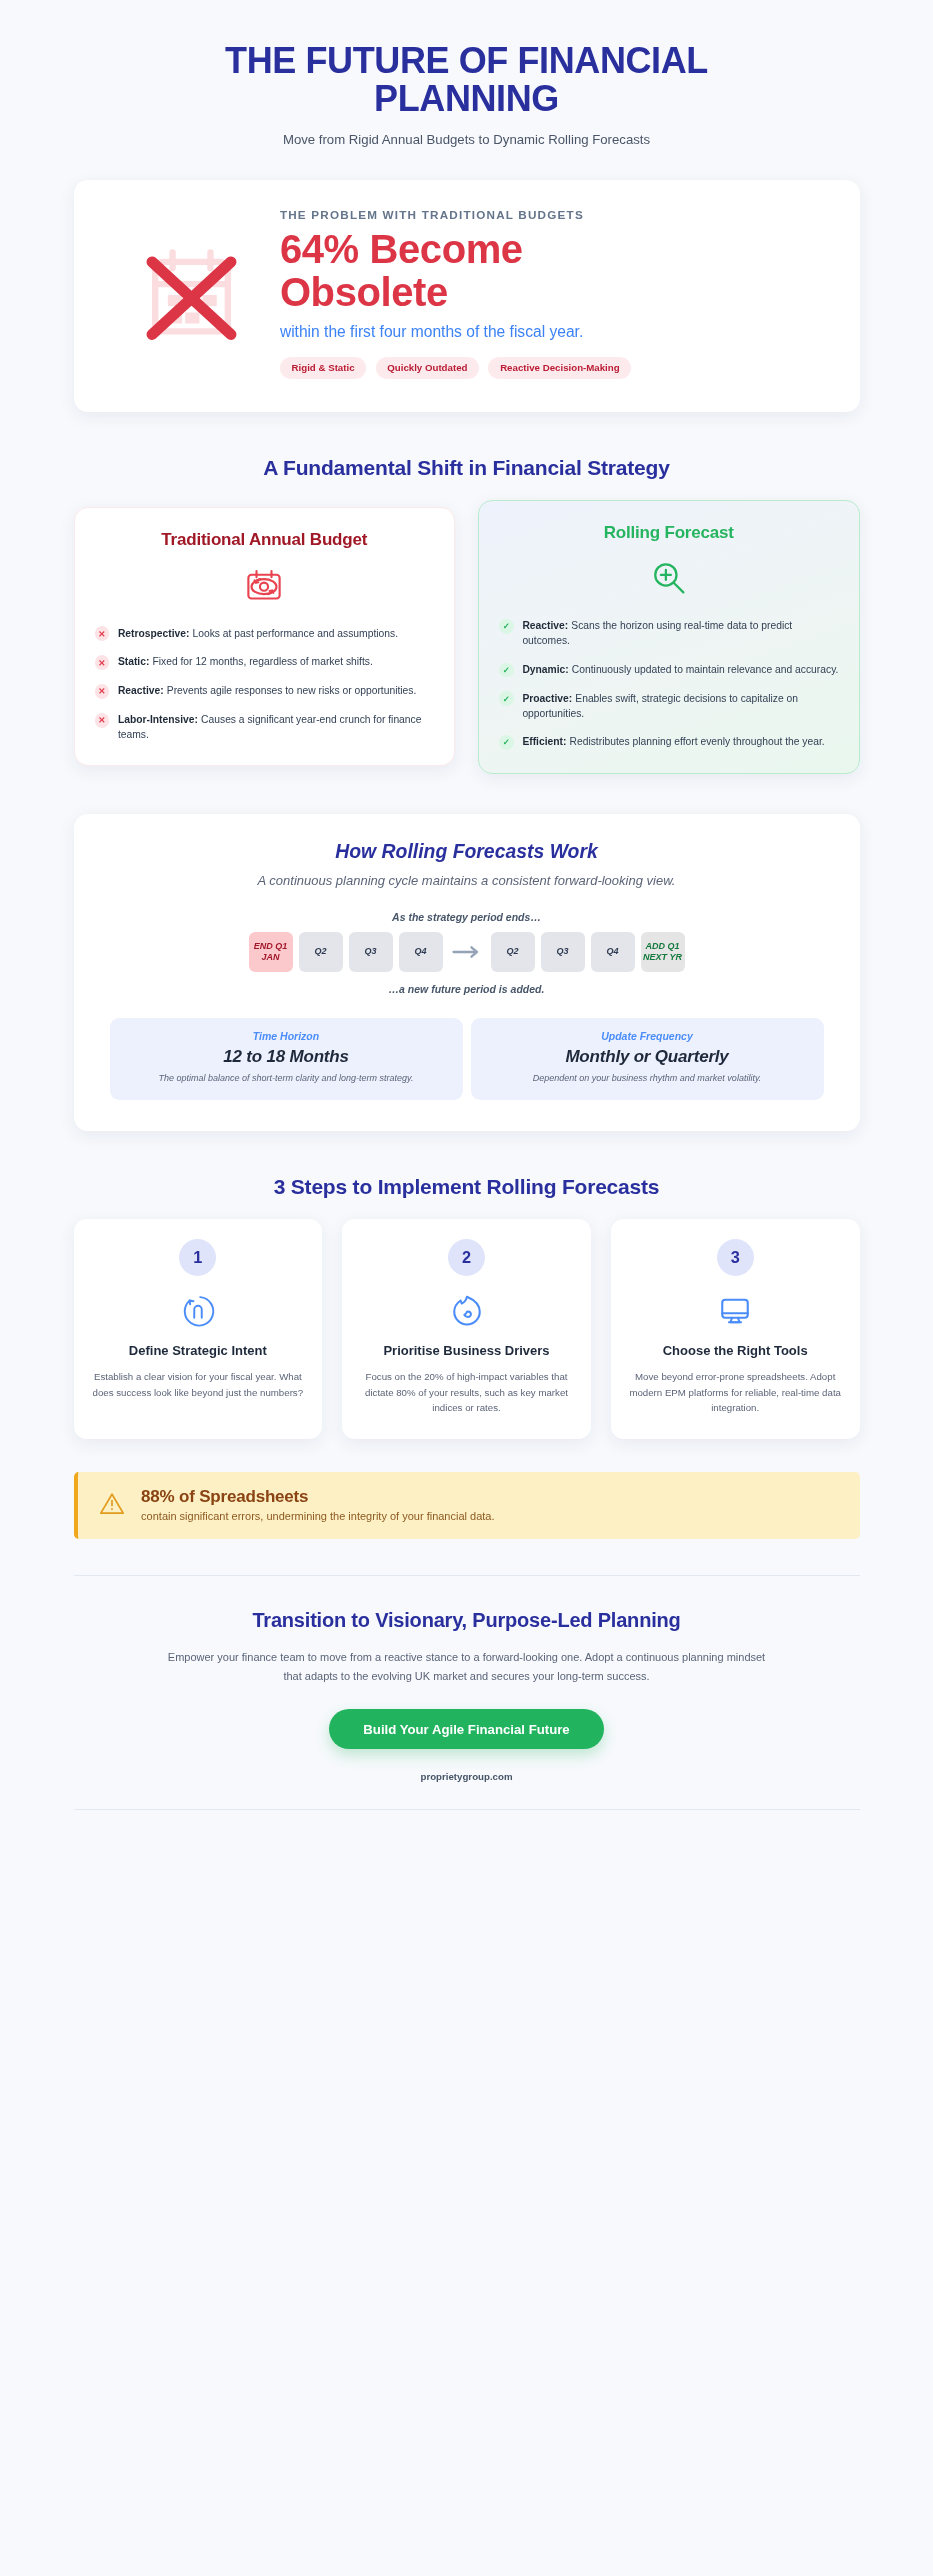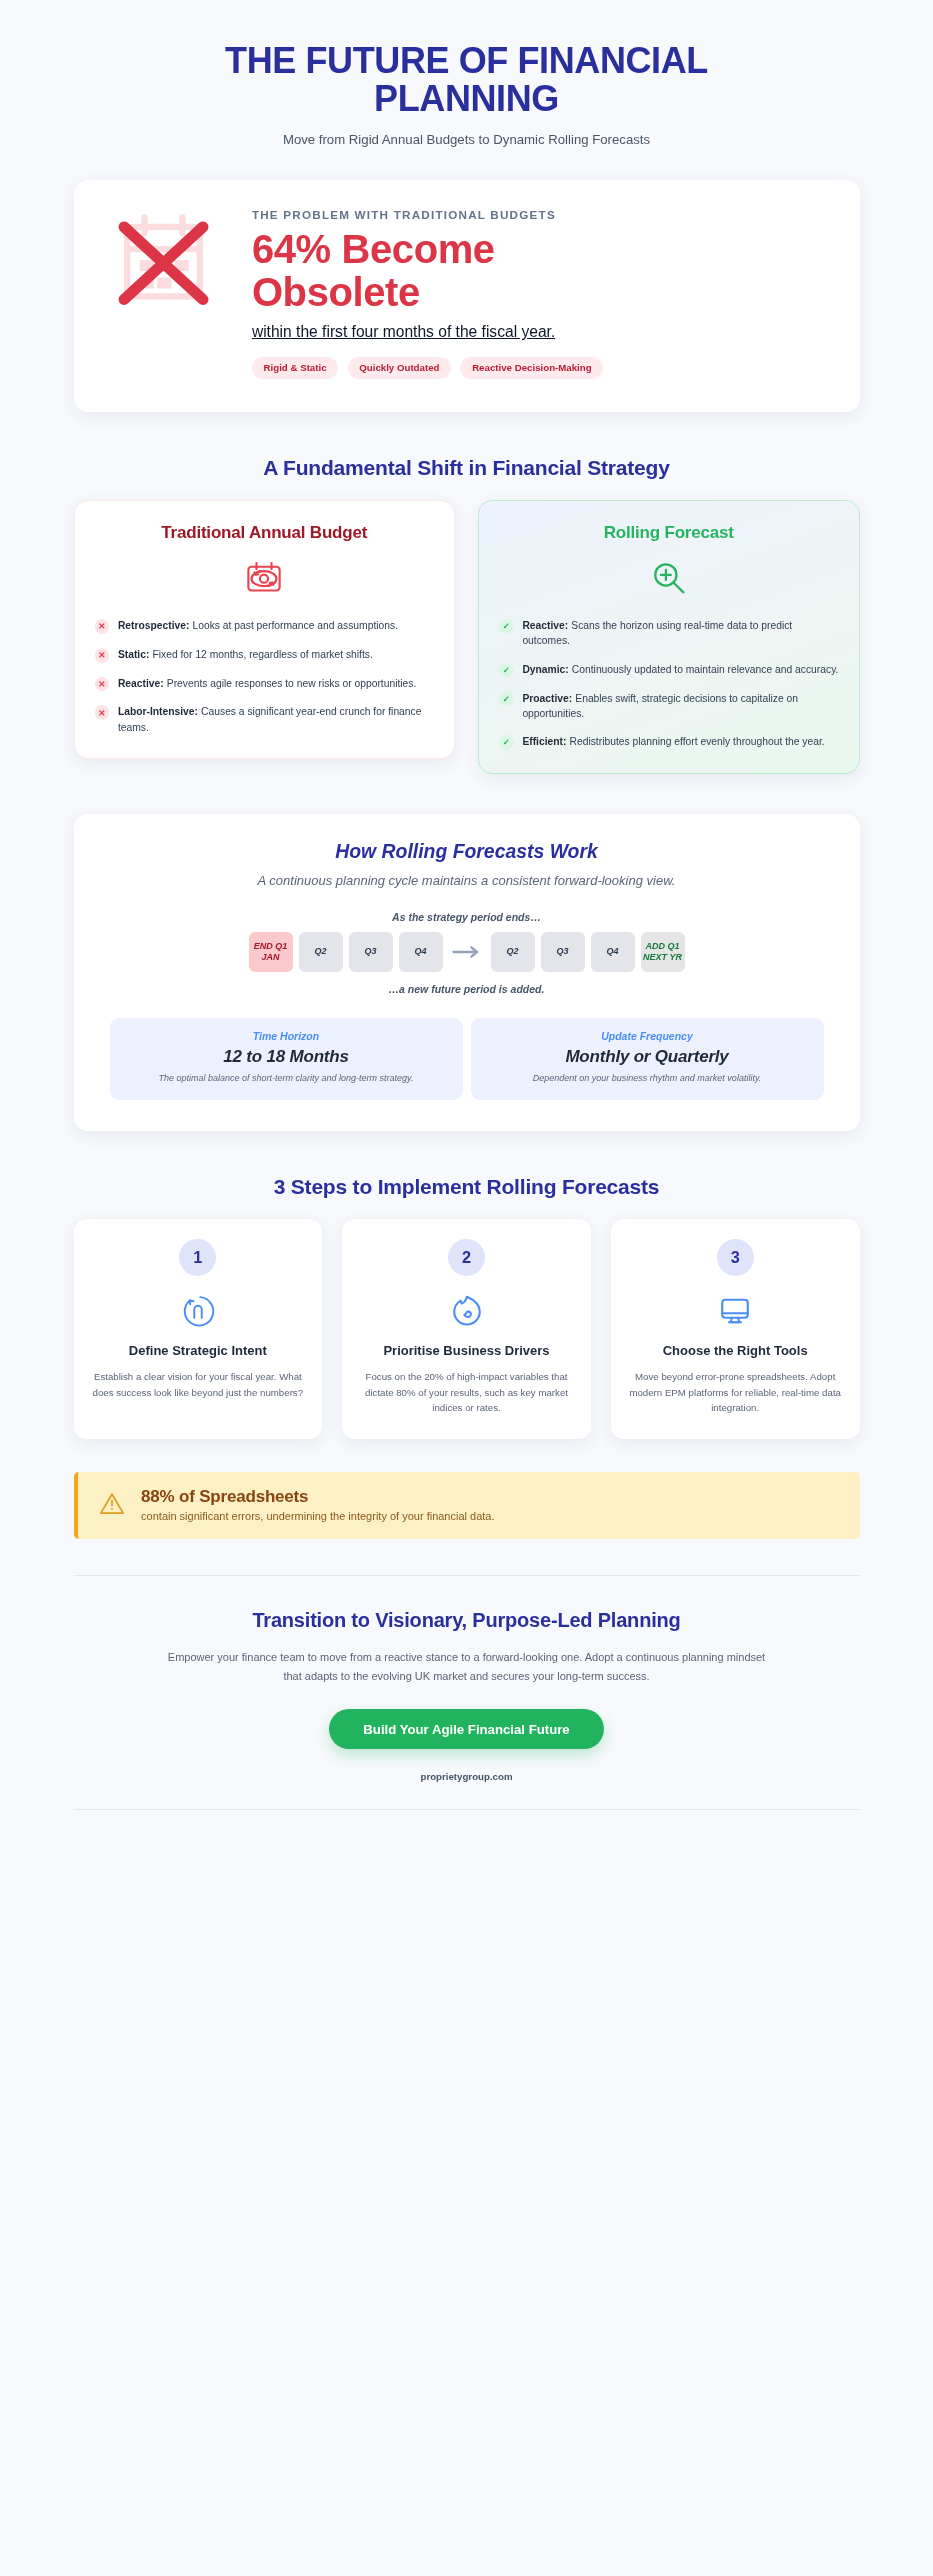--- a/index.html
+++ b/index.html
@@ -62,23 +62,23 @@
   
   .card {
     background: #ffffff;
     border-radius: 14px;
     box-shadow: 0 4.7px 17px rgba(30,40,80,0.07);
   }
 
   
   .problem-card {
     margin-top: 33px;
-    padding: 28px 36px 33px 28px;
+    padding: 28px 36px 33px 56px;
     display: flex;
-    align-items: flex-start;
+    align-items: center;
     gap: 26.4px;
   }
   .problem-icon { flex: 0 0 124px; display:flex; align-items:center; justify-content:center; }
   .problem-body { flex: 1; padding-right: 7.8px; }
   .problem-kicker {
     font-size: 11.7px;
     font-weight: 700;
     letter-spacing: 1.2px;
     color: #64748b;
     text-transform: uppercase;
@@ -88,24 +88,23 @@
     font-size: 40px;
     line-height: 1.08;
     font-weight: 700;
     color: #dc3545;
     letter-spacing: -0.4px;
     margin-bottom: 9.3px;
     max-width: 358px;
   }
   .problem-sub {
     font-size: 15.6px;
-    color: #0f172a;
+    color: #3b82f6;
     font-weight: 400;
     margin-bottom: 15.6px;
-    text-decoration: underline;
   }
   .tag-row { display: flex; gap: 9.3px; flex-wrap: wrap; }
   .tag {
     background: #fdeaec;
     color: #b91c34;
     font-size: 9.7px;
     font-weight: 700;
     padding: 5.4px 11.7px;
     border-radius: 11px;
     white-space: nowrap;
@@ -115,21 +114,21 @@
   .section-head {
     text-align: center;
     font-size: 21px;
     font-weight: 700;
     color: #2a2f9e;
     margin: 44px 0 20px 0;
     letter-spacing: -0.2px;
   }
 
   
-  .compare { display: flex; gap: 23px; align-items: flex-start; }
+  .compare { display: flex; gap: 23px; align-items: center; }
   .compare-col {
     flex: 1;
     border-radius: 14px;
     padding: 22px 20px 23px 20px;
     box-shadow: 0 4.7px 17px rgba(30,40,80,0.07);
   }
   .col-trad { background:#ffffff; border:0.8px solid #fde9ea; }
   .col-roll {
     background: linear-gradient(160deg, #eef2fc 0%, #eef5f3 60%, #e9f7ee 100%);
     border: 0.8px solid #b9ebcd;

